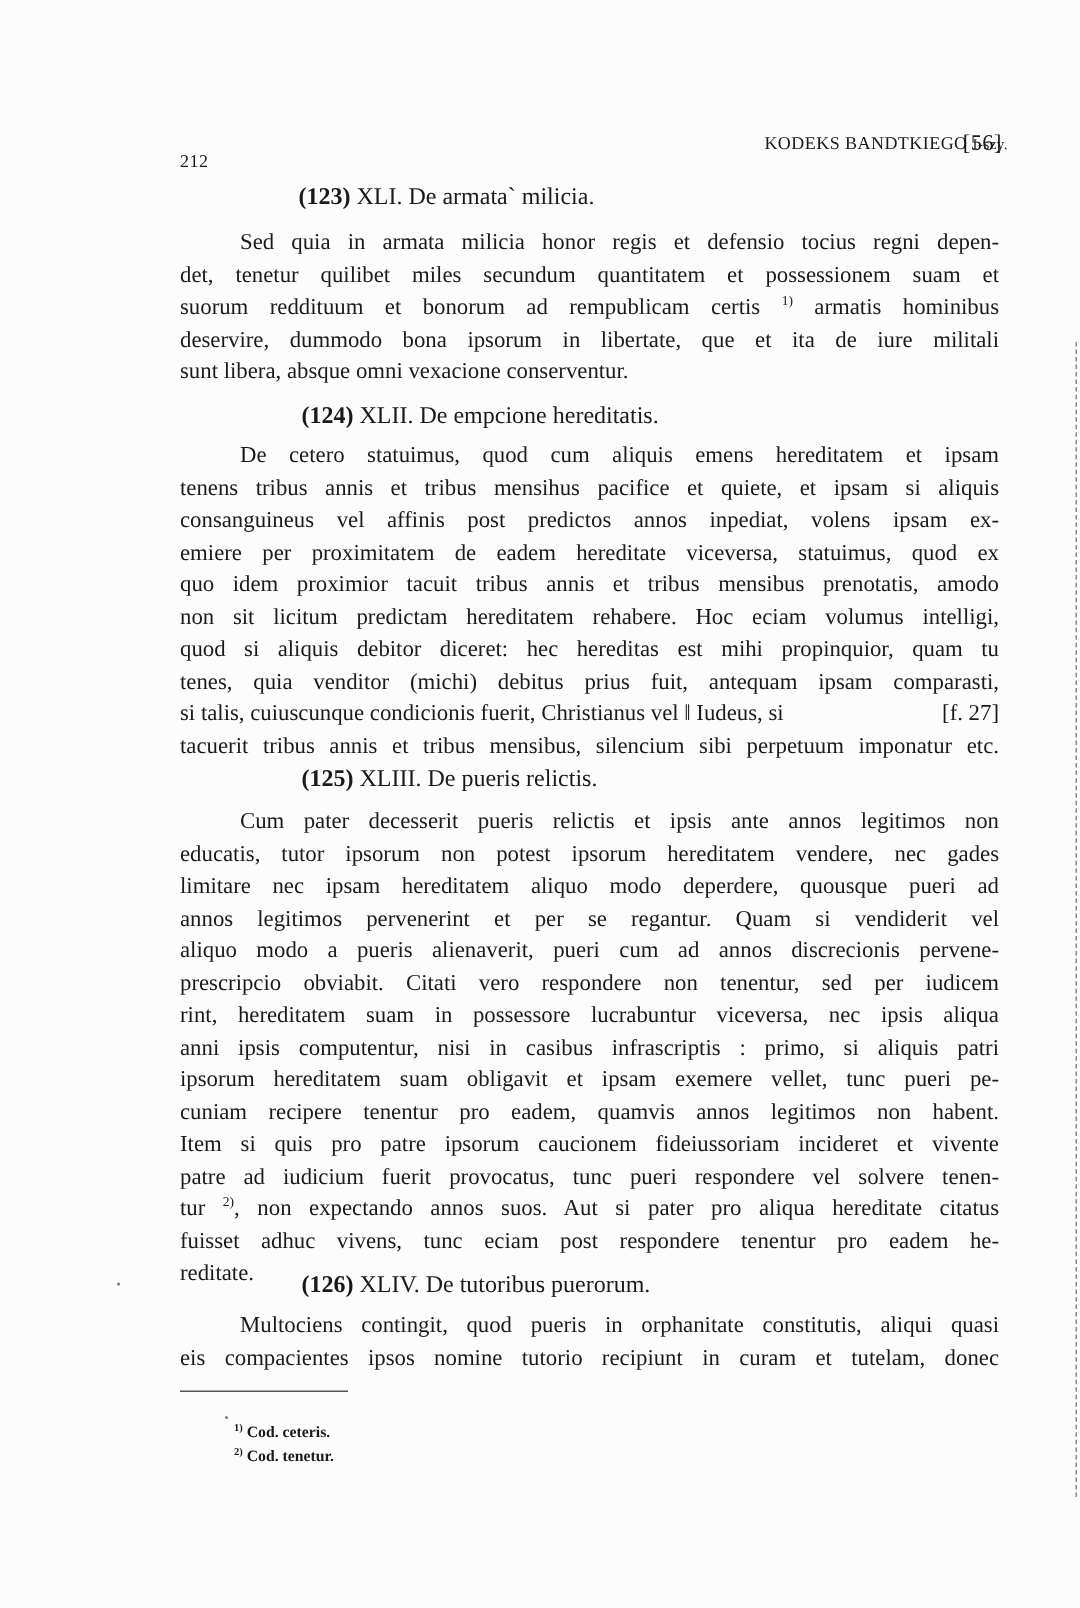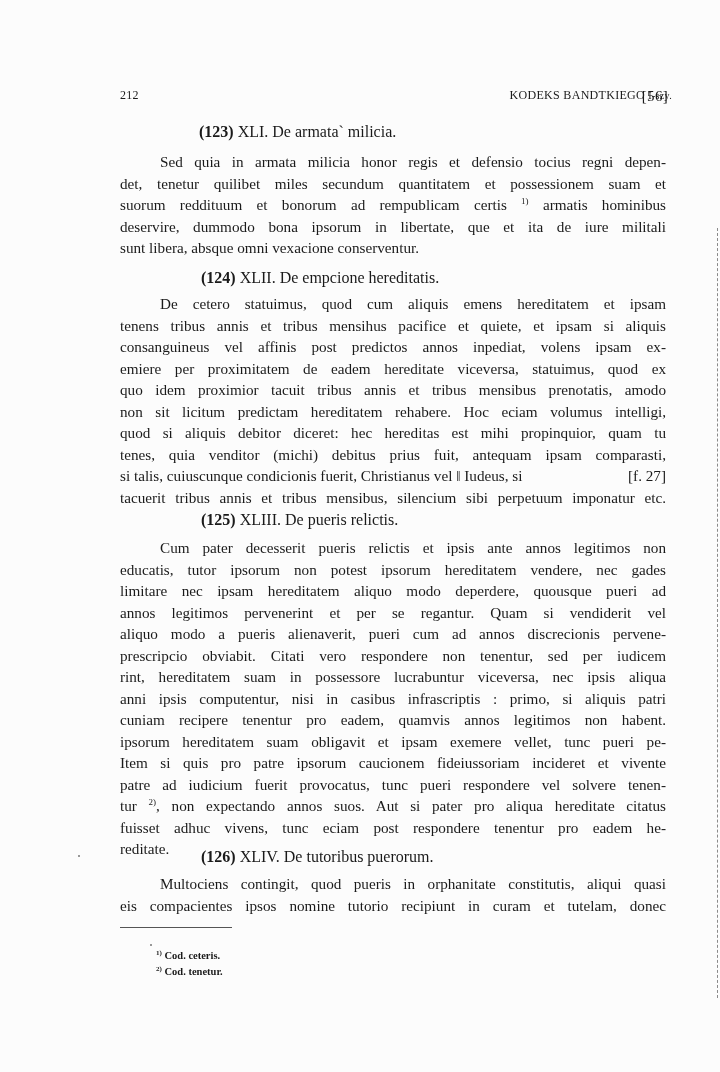--- a/index.html
+++ b/index.html
@@ -22,21 +22,21 @@
     }
     .running-head {
       position: absolute;
       left: 120px;
       top: 88px;
       width: 548px;
       height: 18px;
       font-size: 12px;
       letter-spacing: 0.3px;
     }
-    .running-head .pnum { position: absolute; left: 0; top: 0; }
+    .running-head .pnum { position: absolute; left: 0; top: 12px; }
     .running-head .rtitle { position: absolute; left: 4px; width: 548px; text-align: right; top: 0; }
     .running-head .rtitle .small { font-size: 10px; }
     .running-head .folio { position: absolute; right: 0; top: 0; font-size: 15px; }
 
     .text-block {
       position: absolute;
       left: 120px;
       width: 546px;
       font-size: 15.2px;
       line-height: 21.5px;
@@ -149,22 +149,22 @@
   </div>
   <div class="text-block" style="top:537px;">
     <span class="line indent">Cum pater decesserit pueris relictis et ipsis ante annos legitimos non</span>
     <span class="line">educatis, tutor ipsorum non potest ipsorum hereditatem vendere, nec gades</span>
     <span class="line">limitare nec ipsam hereditatem aliquo modo deperdere, quousque pueri ad</span>
     <span class="line">annos legitimos pervenerint et per se regantur.  Quam si vendiderit vel</span>
     <span class="line">aliquo modo a pueris alienaverit, pueri cum ad annos discrecionis pervene-</span>
     <span class="line">prescripcio obviabit.  Citati vero respondere non tenentur, sed per iudicem</span>
     <span class="line">rint, hereditatem suam in possessore lucrabuntur viceversa, nec ipsis aliqua</span>
     <span class="line">anni ipsis computentur,  nisi  in casibus infrascriptis :  primo,  si  aliquis patri</span>
+    <span class="line">ipsorum hereditatem suam obligavit et ipsam exemere vellet, tunc pueri pe-</span>
     <span class="line">cuniam recipere tenentur pro eadem,  quamvis annos legitimos non habent.</span>
-    <span class="line">ipsorum hereditatem suam obligavit et ipsam exemere vellet, tunc pueri pe-</span>
     <span class="line">Item si quis pro patre ipsorum caucionem fideiussoriam incideret et vivente</span>
     <span class="line">patre ad iudicium fuerit provocatus, tunc pueri respondere vel solvere tenen-</span>
     <span class="line"><span>tur</span> <sup>2)</sup><span>, non expectando annos suos.  Aut si pater pro aliqua hereditate citatus</span></span>
     <span class="line">fuisset adhuc vivens,  tunc  eciam post respondere tenentur pro eadem he-</span>
     <span class="line last">reditate.</span>
   </div>
 
   <div class="heading" style="left:201px; top:847px;">
     <span class="num">(126)</span>
     <span>XLIV. De tutoribus puerorum.</span>

